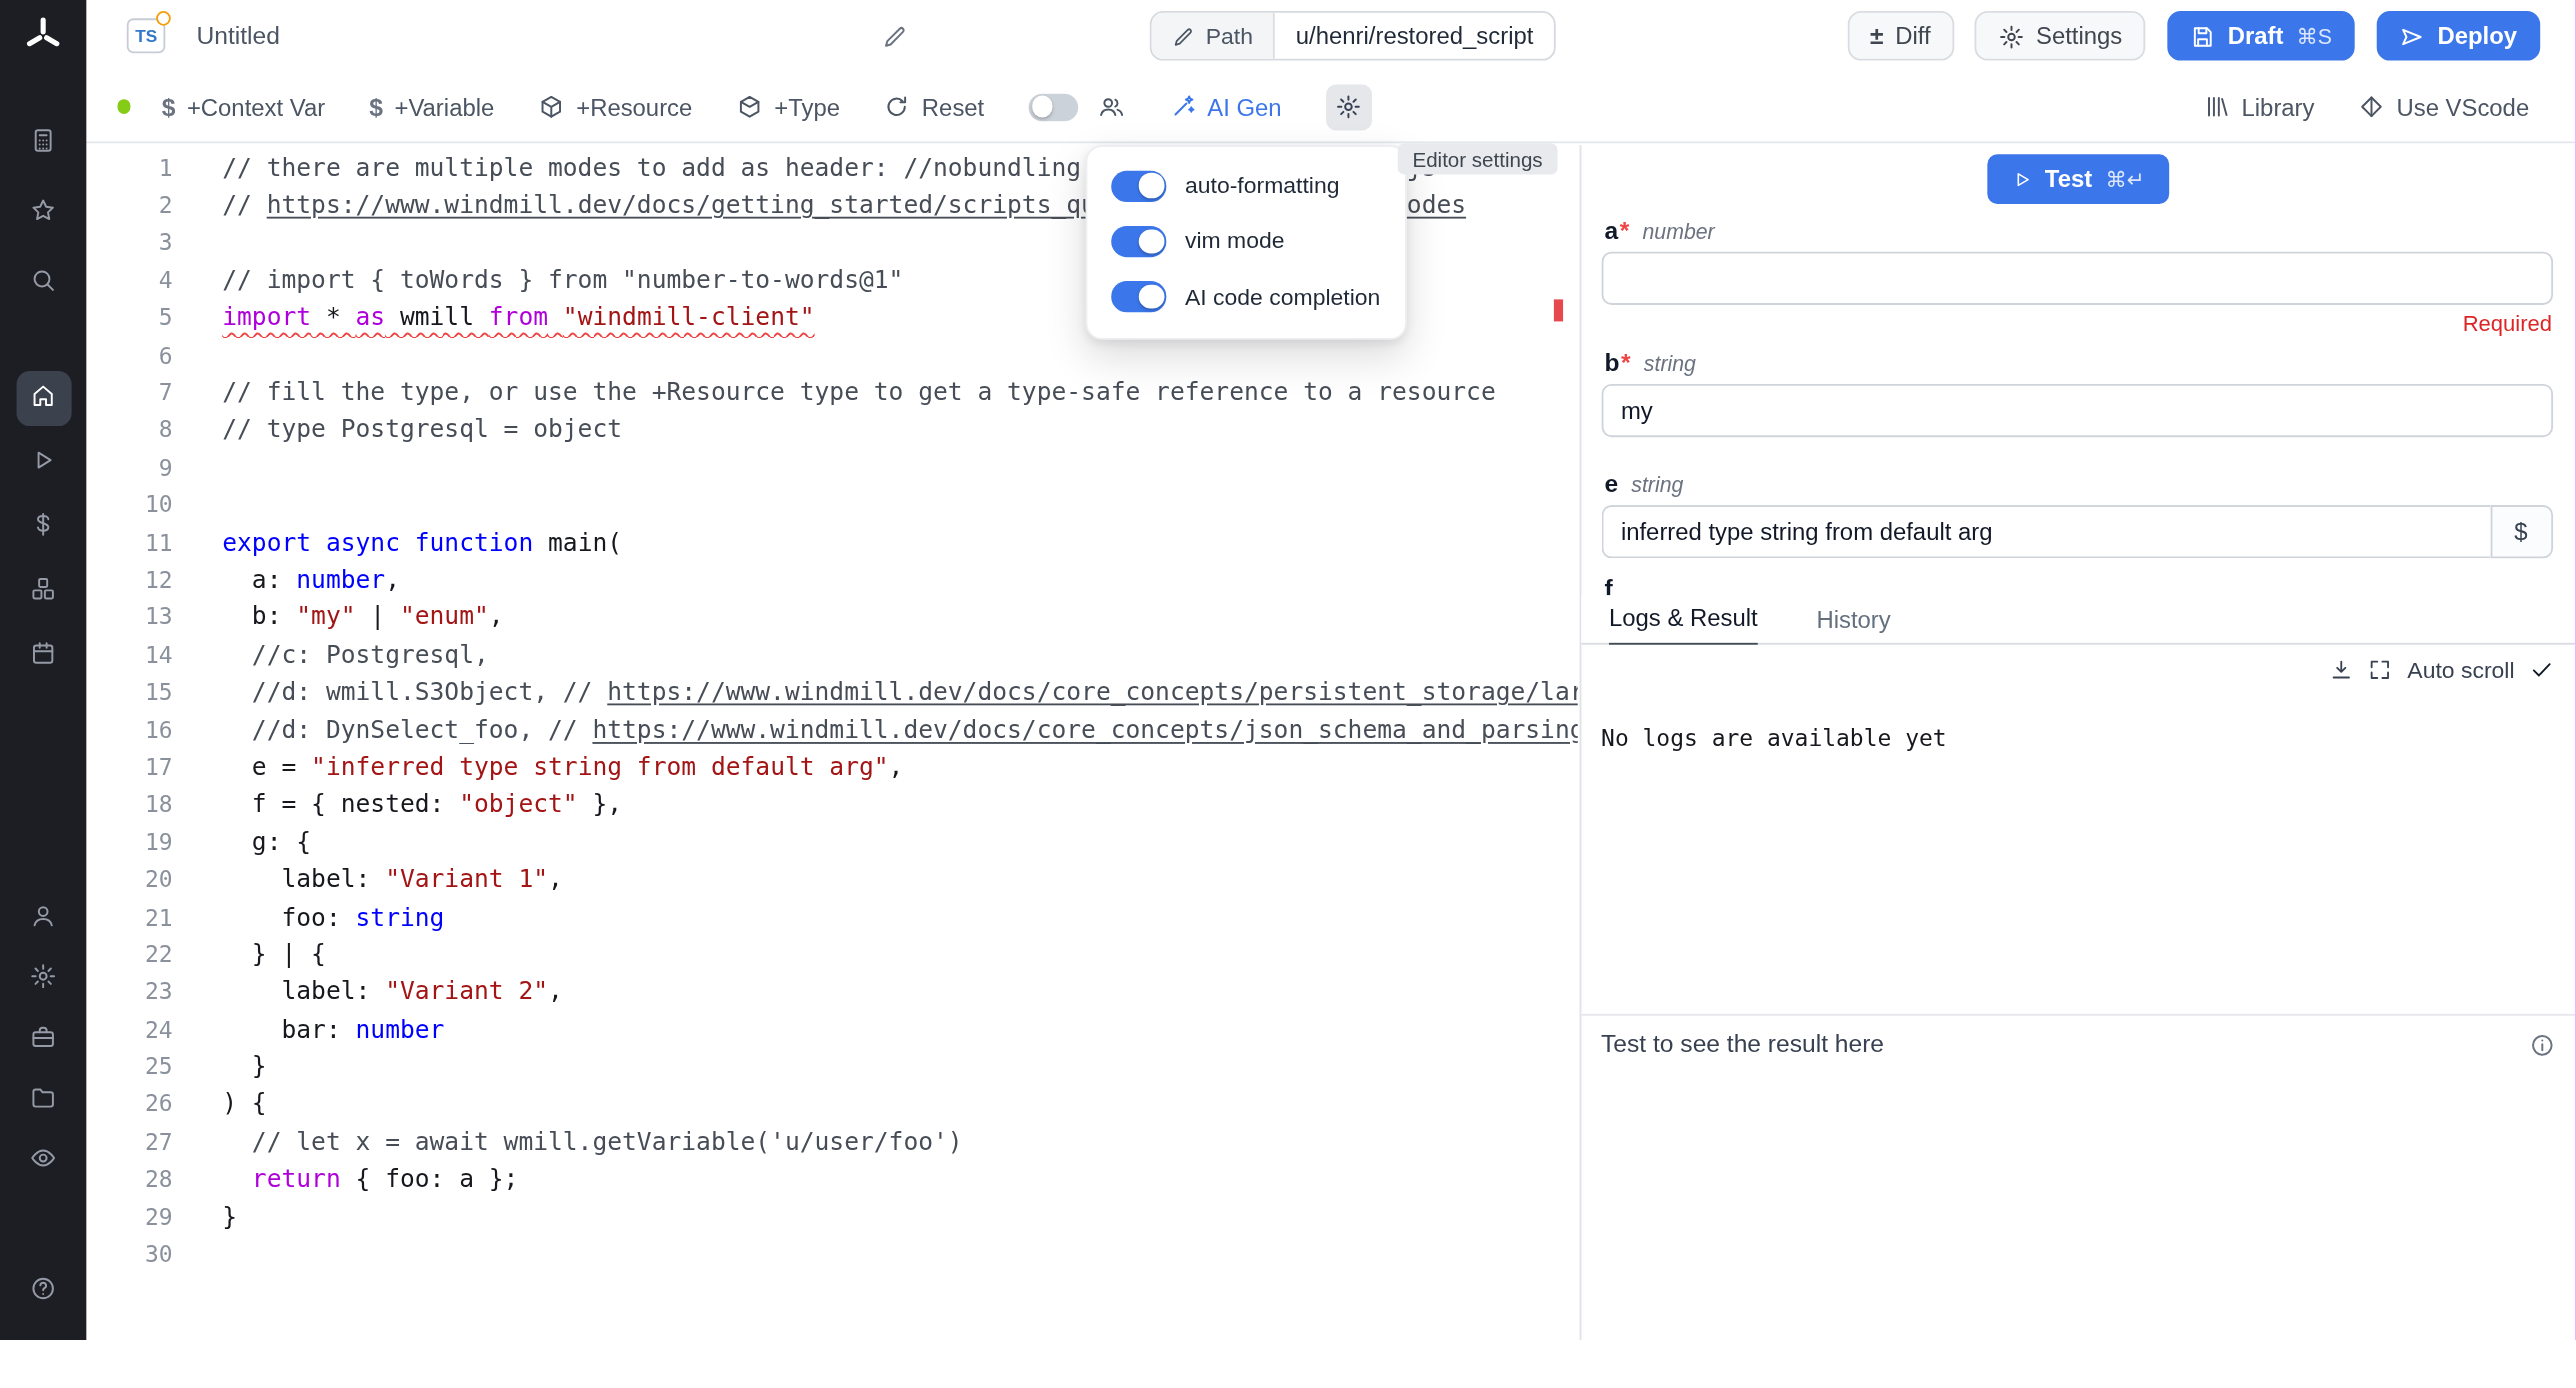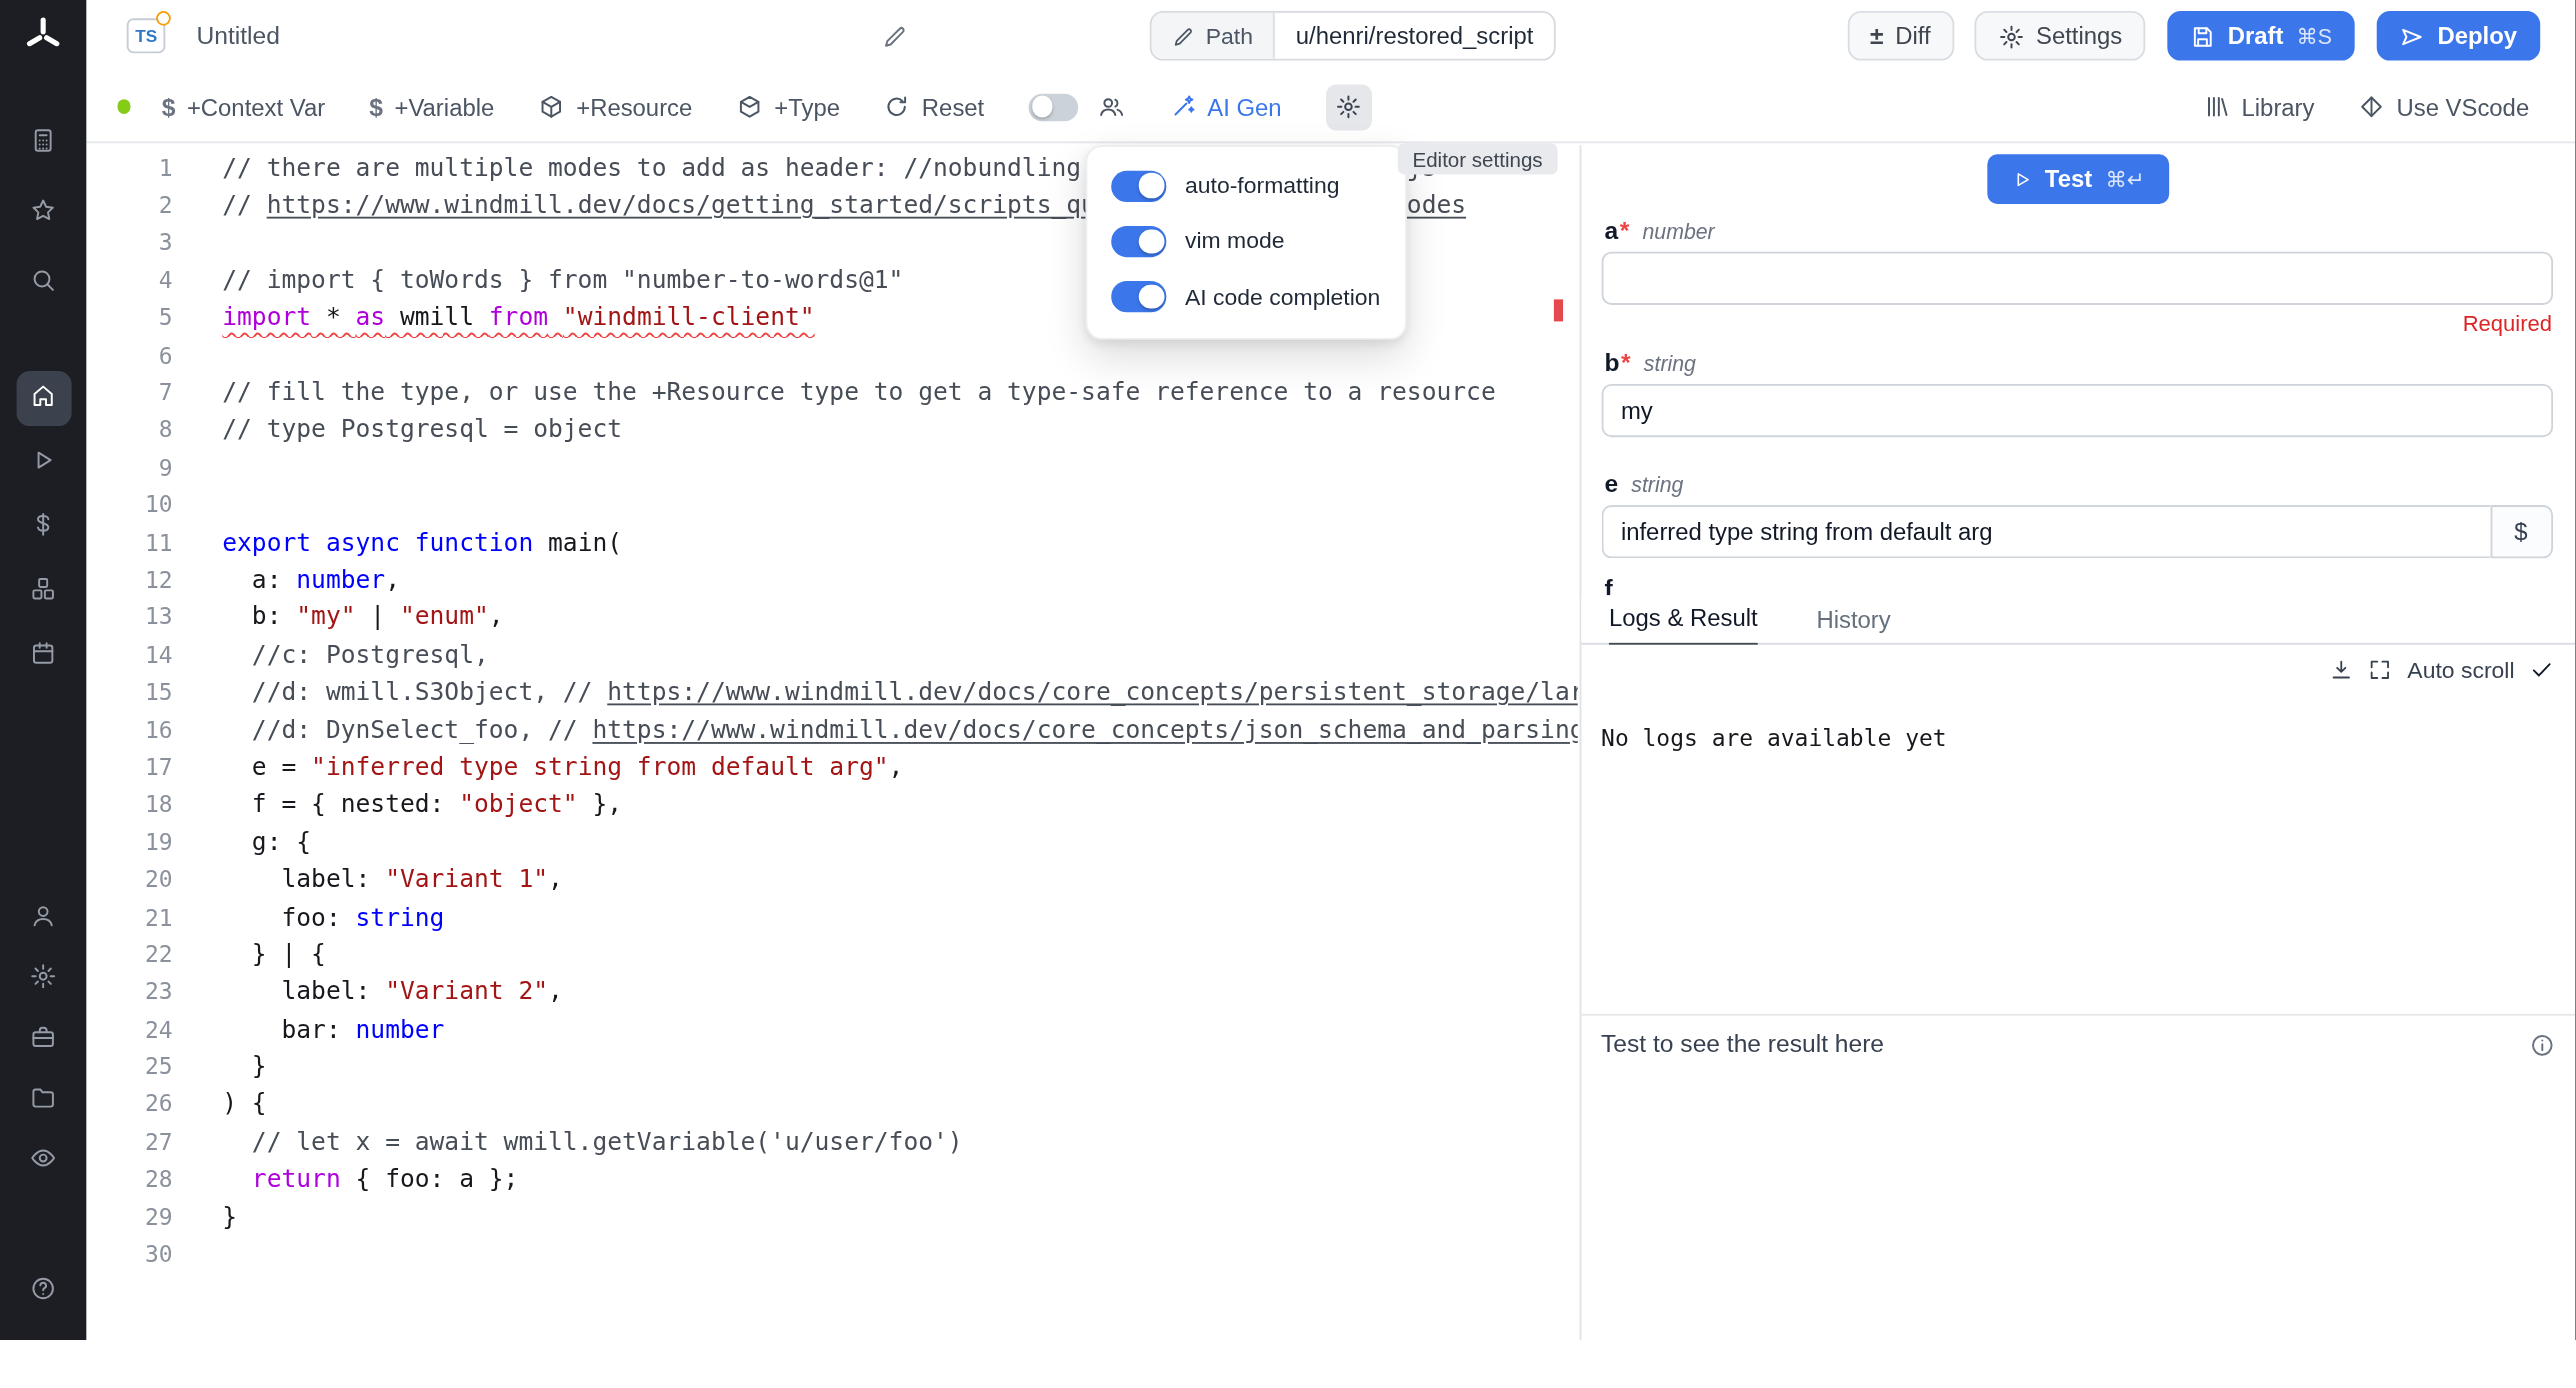--- a/index.html
+++ b/index.html
@@ -1,17 +1,17 @@
 <!DOCTYPE html>
 <html style="font-size:14.3px"><head>
 <meta charset="utf-8">
 <style>
   *{box-sizing:border-box;margin:0;padding:0}
   html,body{margin:0;background:#fff}
-  #outer{width:2576px;height:1340px;overflow:hidden;background:#737373}
+  #outer{width:2576px;height:1340px;overflow:hidden;background:#f0abfc}
   #stage{position:relative;width:1402px;height:756px;background:#fff;overflow:hidden;
          transform:scale(1.83673);transform-origin:0 0;
          font-family:"Liberation Sans","DejaVu Sans",sans-serif;color:#111827}
   .icon svg{display:block;width:14.3px;height:14.3px;fill:none;stroke:currentColor;stroke-width:1.8;stroke-linecap:round;stroke-linejoin:round}
 
   
   .sidebar{position:absolute;left:0;top:0;bottom:0;width:47px;background:#1c1e23;z-index:20;display:flex;flex-direction:column;align-items:center}
   .sb-logo{height:39px;display:flex;align-items:center;justify-content:center;color:#fff;cursor:pointer}
   .sb-logo svg{width:23px;height:23px;fill:#fff;stroke:none}
   .sb-group{display:flex;flex-direction:column;align-items:center;width:100%}

